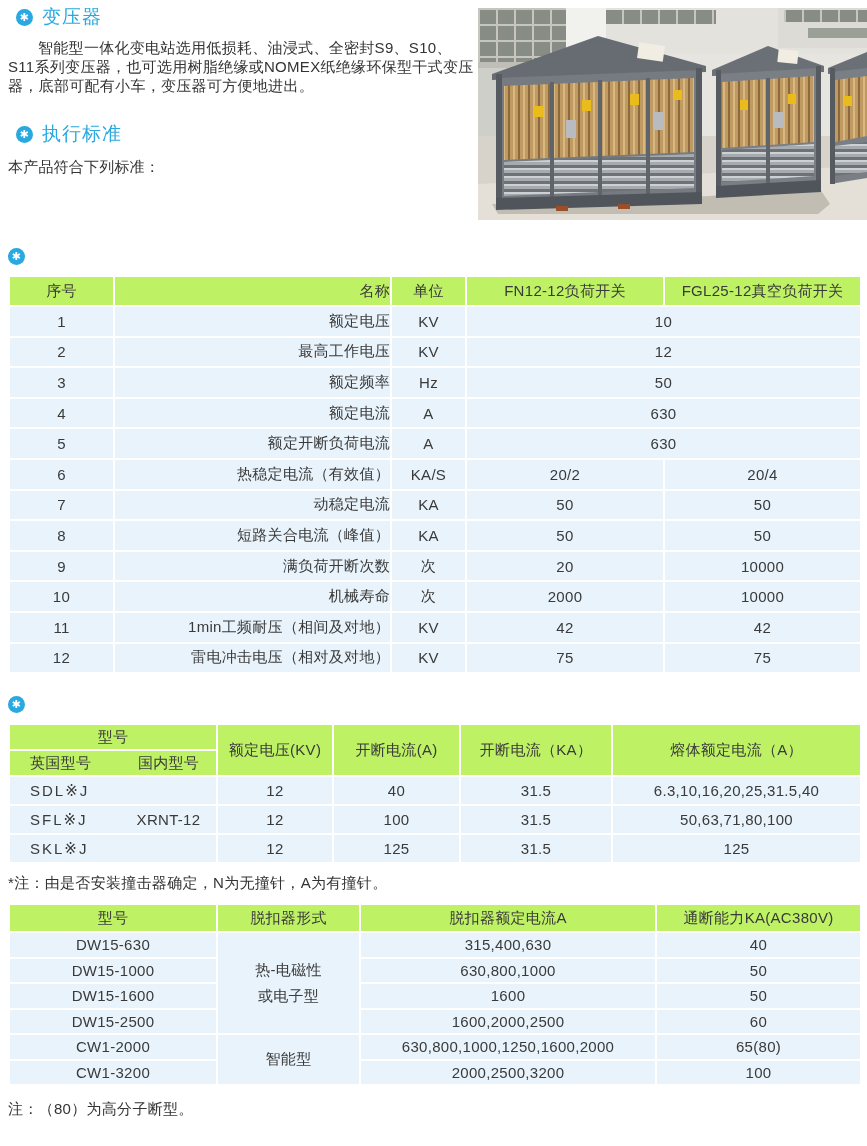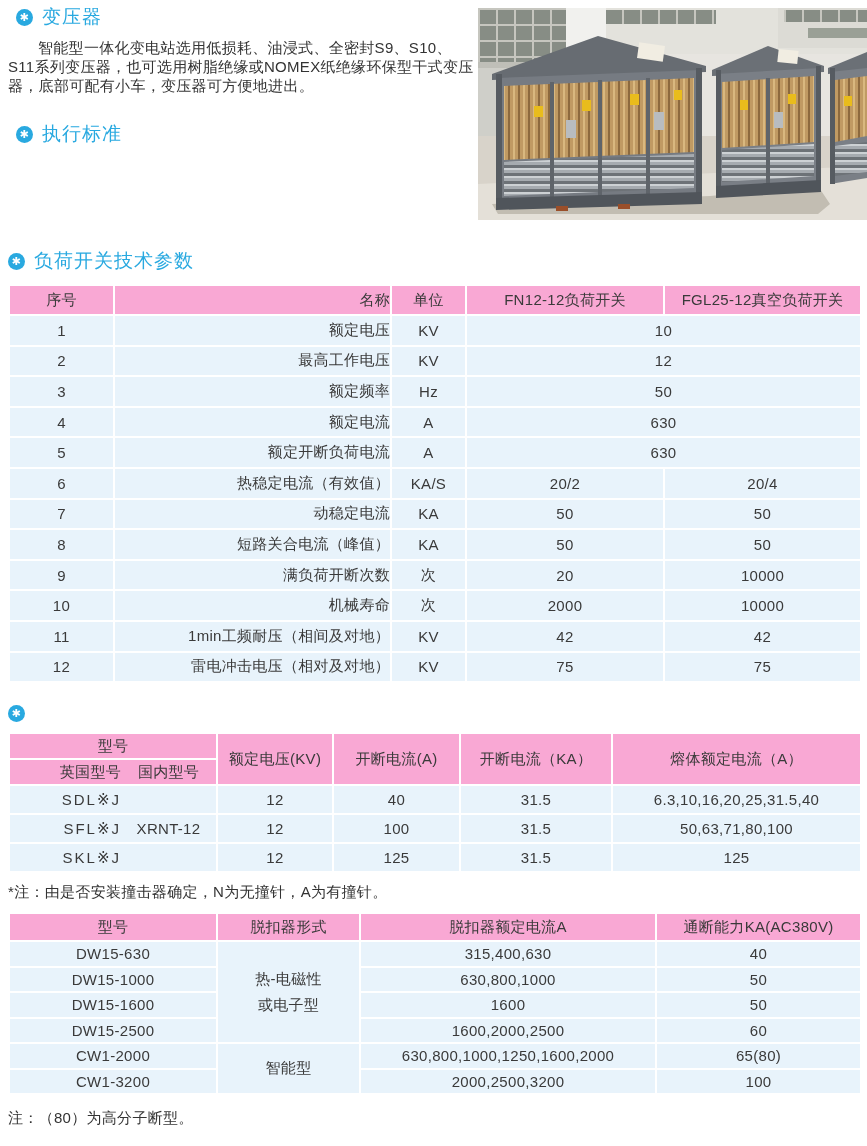--- a/index.html
+++ b/index.html
@@ -20,30 +20,30 @@
   .photo{position:absolute;left:478px;top:8px;width:389px;height:212px;overflow:hidden;background:#e7e5e0;}
   .body-text{font-size:15px;line-height:19px;margin:8px 0 12px;text-indent:2em;letter-spacing:0.3px;}
   .std-block{margin-top:6px;}
   .std-line{font-size:15px;line-height:27px;letter-spacing:0.2px;}
   .gap-sm{height:14px;}
   table{border-collapse:collapse;table-layout:fixed;margin:10px 0 0 8px;}
   th,td{
     border:2px solid #ffffff;background:#e8f3fb;font-size:15px;font-weight:normal;
     color:#3a3a3a;text-align:center;padding:0;letter-spacing:0.3px;
   }
-  th{background:#f9a8d4;}
+  th{background:#bef264;}
   .t1 th{height:28px;}
   .t1 td{height:28.6px;}
   .t2 th{height:24px;}
   .t2 td{height:27px;}
   .t3 th{height:26px;}
   .t3 td{height:23.5px;}
   .left{text-align:right;padding-left:18px;}
   .uk-cell{text-align:left;padding-left:20px;letter-spacing:2px;}
-  .no-r{border-right-style:hidden;text-align:right;}
+  .no-r{border-right-style:hidden;}
   .no-l{border-left-style:hidden;}
   .note{font-size:15px;margin:10px 0 0 8px;letter-spacing:0.3px;}
   .note2{margin-top:14px;}
   .two-line div{line-height:26px;}
 </style>
 </head>
 <body>
 
 <div class="top">
   <div class="text-col">
@@ -51,20 +51,21 @@
       <span class="bullet">✱</span>
       <span>变压器</span>
     </h2>
     <p class="body-text">智能型一体化变电站选用低损耗、油浸式、全密封S9、S10、S11系列变压器，也可选用树脂绝缘或NOMEX纸绝缘环保型干式变压器，底部可配有小车，变压器可方便地进出。</p>
     <div class="gap-sm"></div>
     <h2 class="section-title">
       <span class="bullet">✱</span>
       <span>执行标准</span>
     </h2>
     <div class="std-block">
+      <div class="std-line">本产品符合下列标准：</div>
     </div>
   </div>
 
   <figure class="photo" style="margin:0">
     <svg width="389" height="212" viewBox="0 0 389 212">
       <defs>
         <pattern id="wood" width="10" height="12" patternUnits="userSpaceOnUse">
           <rect width="10" height="12" fill="#c09a63"></rect>
           <rect x="0" width="2" height="12" fill="#8d6a3e"></rect>
           <rect x="5" width="2" height="12" fill="#d9b87f"></rect>
@@ -137,21 +138,20 @@
         <polygon points="357,138 389,134 389,164 357,168" fill="url(#louver)"></polygon>
         <rect x="352" y="60" width="5" height="116" fill="#565b61"></rect>
         <rect x="366" y="88" width="8" height="10" fill="#e9bc1c"></rect>
       </g>
     </svg>
   </figure>
 </div>
 
 <h2 class="section-title" style="margin-top:10px;">
   <span class="bullet">✱</span>
-  <span>负荷开关技术参数</span>
 </h2>
 
 <table class="t1">
   <colgroup>
       <col style="width:105px">
       <col style="width:277px">
       <col style="width:75px">
       <col style="width:198px">
       <col style="width:197px">
     </colgroup>

